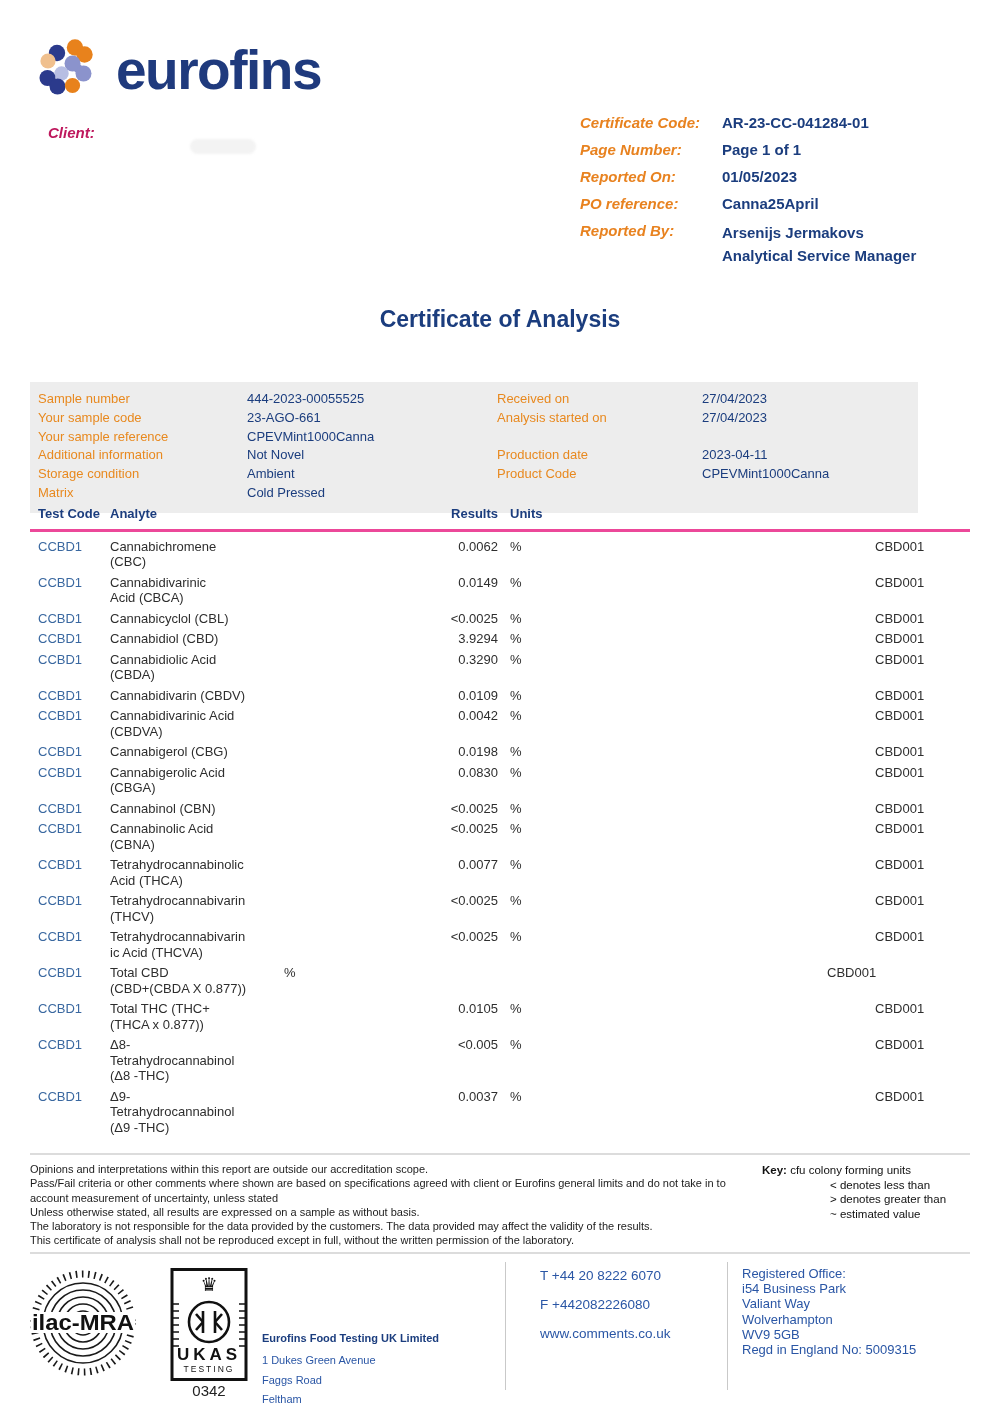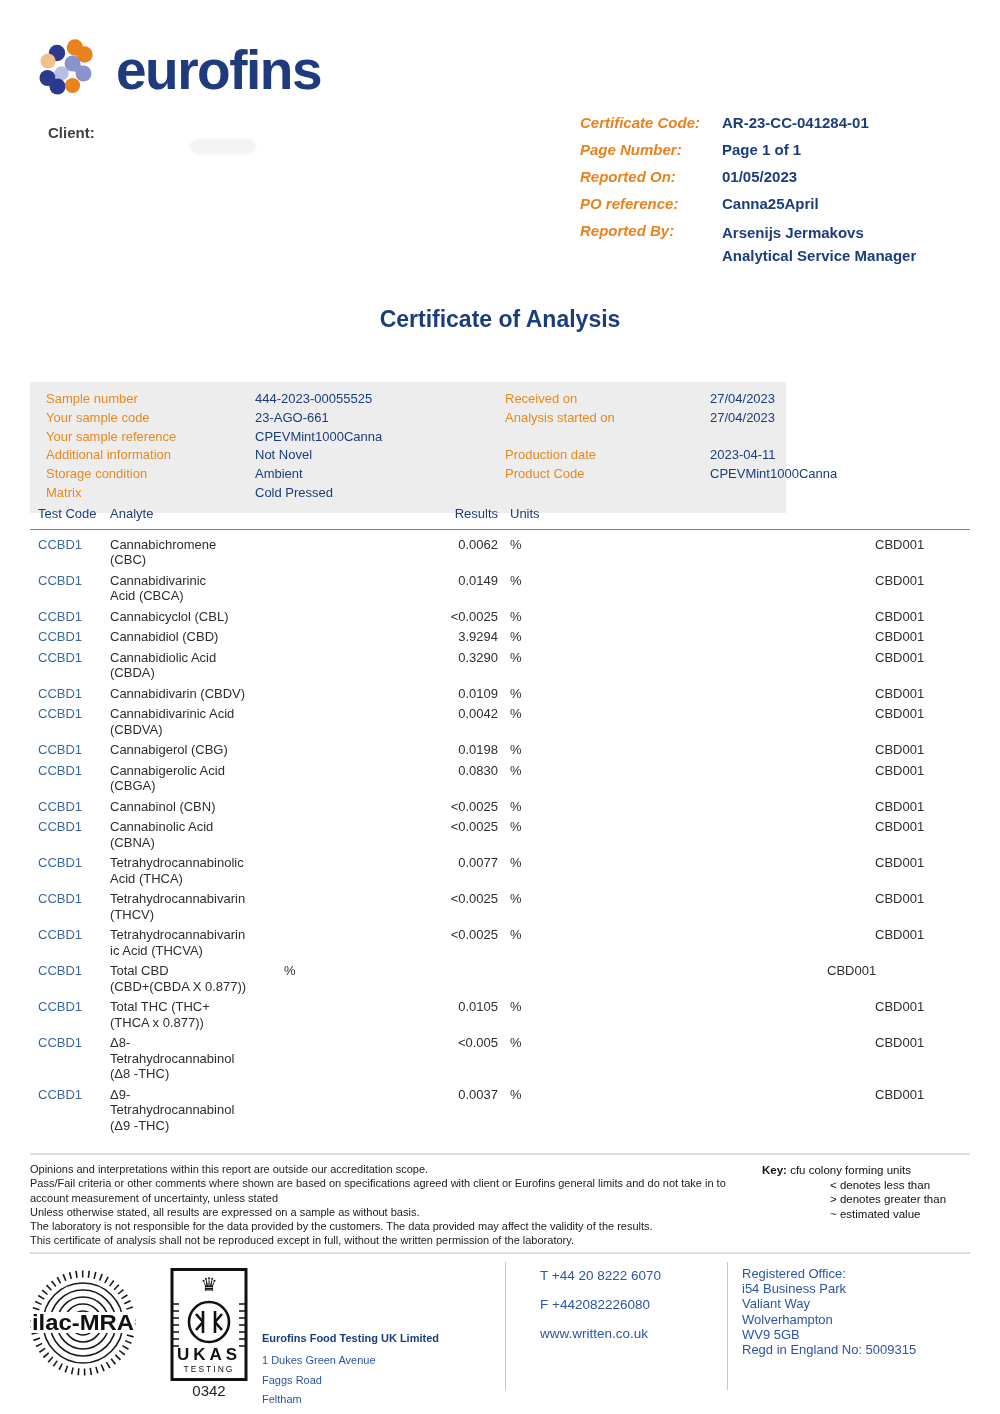--- a/index.html
+++ b/index.html
@@ -4,42 +4,42 @@
 <style>
   * { margin:0; padding:0; box-sizing:border-box; }
   html,body { width:1000px; height:1414px; }
   body { position:relative; background:#ffffff; font-family:"Liberation Sans", sans-serif; color:#222; overflow:hidden; }
   .abs { position:absolute; }
 
   
   .logo-wrap { left:36px; top:34px; display:flex; align-items:flex-start; }
   .logo-text { font-size:55px; font-weight:bold; color:#1F3A7D; letter-spacing:-1.5px; line-height:72px; margin-left:8px; }
 
-  .client-label { left:48px; top:124px; color:#404040; font-weight:bold; font-size:15px;text-align:right; }
+  .client-label { left:48px; top:124px; color:#be185d; font-weight:bold; font-style:italic; font-size:15px;text-align:right; }
   .client-redacted { left:190px; top:139px; width:66px; height:15px; background:#f3f3f3; border-radius:8px; filter:blur(1px); }
 
   
   .meta { left:580px; top:113px; width:392px; }
   .meta-row { display:grid; grid-template-columns:142px 1fr; margin-bottom:8px; }
   .meta-label { color:#E8821F; font-weight:bold; font-style:italic; font-size:15px; line-height:19px; }
   .meta-value { color:#1B3D7E; font-weight:bold; font-size:15px; line-height:19px; white-space:pre-line; }
   .meta-row:last-child .meta-value { line-height:23px; }
 
   .doc-title { left:0; top:306px; width:1000px; text-align:center; font-size:23px; font-weight:bold; color:#1B3D7E; }
 
   
-  .sample { left:30px; top:382px; width:756px; background:#EDEDED; padding:8px 6px 10px 16px; font-size:13px; }
+  .sample { left:30px; top:382px; width:888px; background:#EDEDED; padding:8px 6px 10px 8px; font-size:13px; }
   .sample-row { display:grid; grid-template-columns:209px 250px 205px 1fr; line-height:18.8px; }
   .s-label { color:#E8891F; }
   .s-value { color:#1B3D7E; }
 
   
   .rtable { left:30px; top:506px; width:940px; font-size:13px; }
   .thead, .trow { display:grid; grid-template-columns:72px 162px 226px 48px 1fr; padding-left:8px; }
-  .thead { color:#1B3D7E; font-weight:normal; padding-bottom:8px; border-bottom:1px solid #ec4899; margin-bottom:4px; }
+  .thead { color:#1B3D7E; font-weight:bold; padding-bottom:8px; border-bottom:3px solid #ec4899; margin-bottom:4px; }
   .trow { padding-top:2.5px; padding-bottom:2.5px; line-height:15.5px; }
   .c-res { text-align:right; }
   .c-units { padding-left:12px; }
   .c-method { padding-left:329px; }
   .t-code { color:#3A68A0; }
   .t-analyte { color:#2E2E2E; white-space:pre-line; overflow-wrap:break-word; }
   .t-res, .t-units, .t-method { color:#2E2E2E; }
 
   
   .rule { left:30px; width:940px; height:0; border-top:2px solid #DCDCDC; }
@@ -418,21 +418,21 @@
 
       <div class="addr-line">TW14 0LR</div>
     </div>
 </div>
 
 <div class="abs vdiv vdiv-1"></div>
 
 <div class="abs contact">
   <div class="contact-line">T  +44 20 8222 6070</div>
   <div class="contact-line">F  +442082226080</div>
-  <div class="contact-line">www.written.co.uk</div>
+  <div class="contact-line">www.comments.co.uk</div>
 </div>
 
 <div class="abs vdiv vdiv-2"></div>
 
 <div class="abs registered">
 
     <div>Registered Office:</div>
 
     <div>i54 Business Park</div>
 

